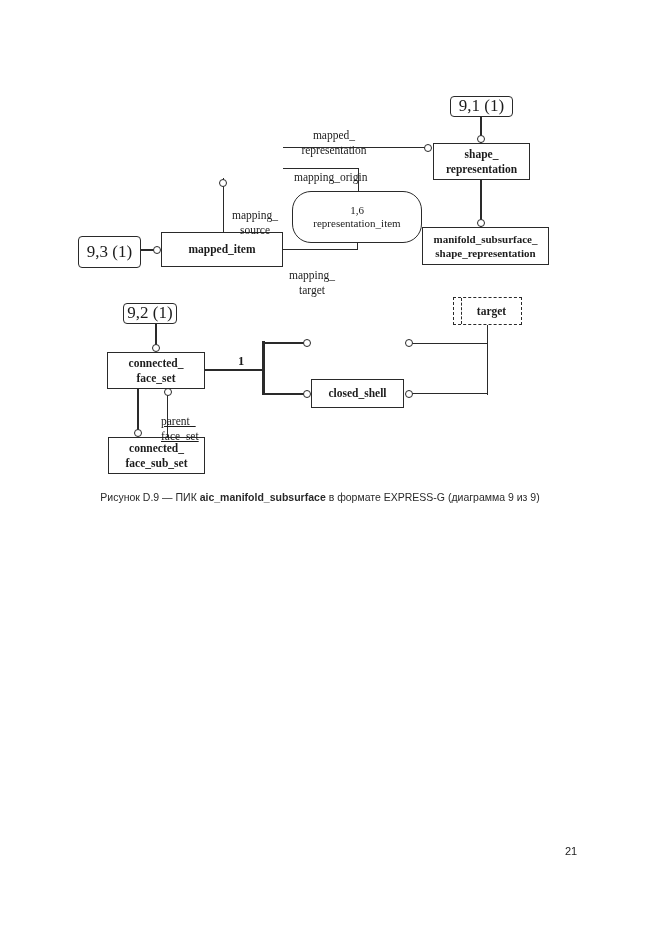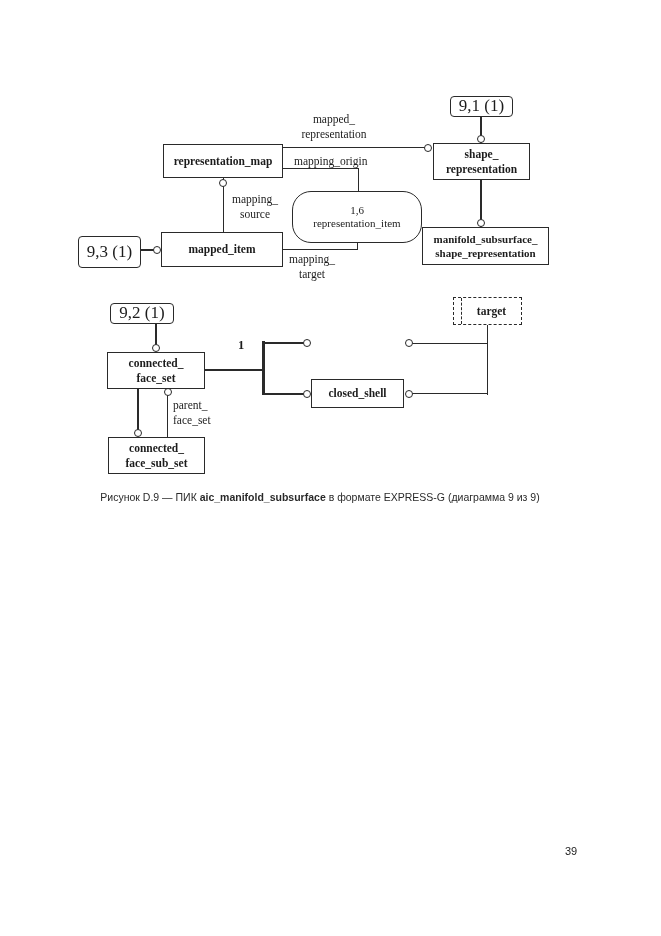--- a/index.html
+++ b/index.html
@@ -26,21 +26,21 @@
   .ebox.small{font-size:11px;}
   .ebox.dashed{border:1.4px dashed #2a2a2a;}
   .innerbar{position:absolute;left:7px;top:0;bottom:0;border-left:1.3px dashed #2a2a2a;}
   .oref{
     position:absolute;box-sizing:border-box;border:1.3px solid #2a2a2a;background:#fff;
     display:flex;flex-direction:column;align-items:center;justify-content:center;
     font-size:17px;line-height:1.2;text-align:center;border-radius:4px;
   }
   .oref.big{border-radius:19px;font-size:11px;}
   .rlbl{
-    position:absolute;font-size:11.5px;line-height:1.3;text-align:center;white-space:nowrap;
+    position:absolute;font-size:11.5px;line-height:1.3;text-align:center;white-space:nowrap;margin-top:16px;
   }
   .rlbl.left{text-align:left;}
   .rlbl.bold{font-weight:bold;font-size:12.5px;}
   .caption{
     position:absolute;left:0;top:491px;width:640px;height:16px;
     font-family:"Liberation Sans",sans-serif;font-size:10.5px;text-align:center;
     color:#2a2a2a;
   }
   .caption b{font-weight:bold;}
   .pagenum{
@@ -80,23 +80,20 @@
   <div class="cc" style="left:477px;top:219px;"></div>
   <div class="cc" style="left:153px;top:246px;"></div>
   <div class="cc" style="left:152px;top:344px;"></div>
   <div class="cc" style="left:303px;top:339px;"></div>
   <div class="cc" style="left:303px;top:390px;"></div>
   <div class="cc" style="left:405px;top:339px;"></div>
   <div class="cc" style="left:405px;top:390px;"></div>
   <div class="cc" style="left:134px;top:429px;"></div>
   <div class="cc" style="left:163.5px;top:388px;"></div>
 
-  <div class="ebox" style="left:163px;top:144px;width:120px;height:34px;">
-    <div>representation_map</div>
-  </div>
 
   <div class="ebox" style="left:433px;top:143px;width:97px;height:37px;">
     <div>shape_</div>
     <div>representation</div>
   </div>
 
   <div class="ebox" style="left:161px;top:232px;width:122px;height:35px;">
     <div>mapped_item</div>
   </div>
 
@@ -131,21 +128,21 @@
 
   <div class="oref big" style="left:292px;top:191px;width:130px;height:52px;">
     <div>1,6</div>
     <div>representation_item</div>
   </div>
 
   <div class="oref" style="left:78px;top:236px;width:63px;height:32px;">
     <div>9,3 (1)</div>
   </div>
 
-  <div class="oref" style="left:110px;top:303px;width:64px;height:21px;">
+  <div class="oref" style="left:123px;top:303px;width:54px;height:21px;">
     <div>9,2 (1)</div>
   </div>
 
   <div class="rlbl" style="left:285px;top:112px;width:98px;">
     <div>mapped_</div>
     <div>representation</div>
   </div>
 
   <div class="rlbl" style="left:294px;top:154px;">mapping_origin</div>
 
@@ -154,22 +151,22 @@
     <div>source</div>
   </div>
 
   <div class="rlbl" style="left:282px;top:252px;width:60px;">
     <div>mapping_</div>
     <div>target</div>
   </div>
 
   <div class="rlbl bold" style="left:238px;top:337px;">1</div>
 
-  <div class="rlbl left" style="left:173px;top:398px;">
+  <div class="rlbl left" style="left:161px;top:398px;text-decoration:underline;">
     <div>parent_</div>
     <div>face_set</div>
   </div>
 
   <div class="caption"><span>Рисунок D.9 — ПИК </span><b>aic_manifold_subsurface</b><span> в формате EXPRESS-G (диаграмма 9 из 9)</span></div>
 
-  <div class="pagenum">39</div>
+  <div class="pagenum">21</div>
 
 </div>
 
 </body></html>

